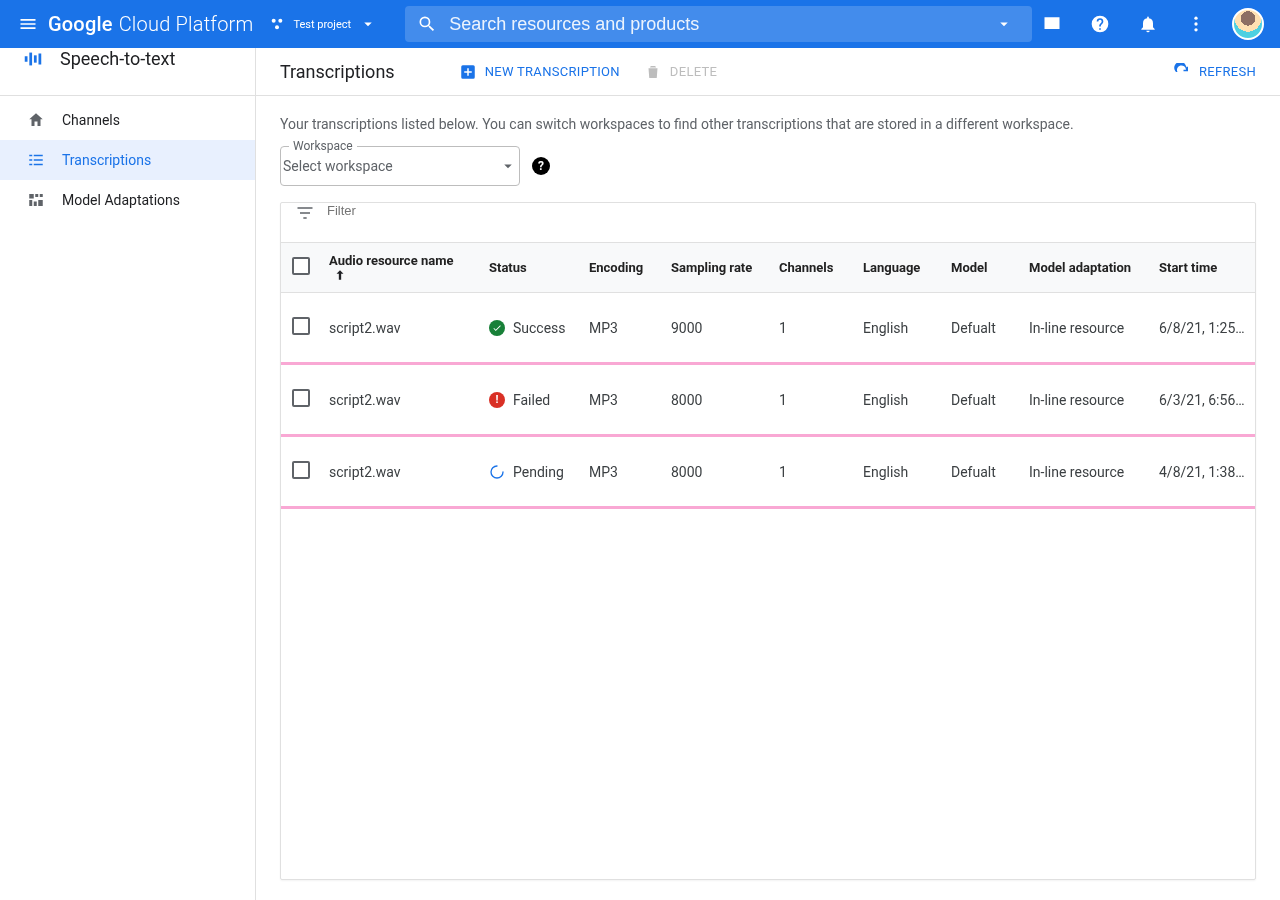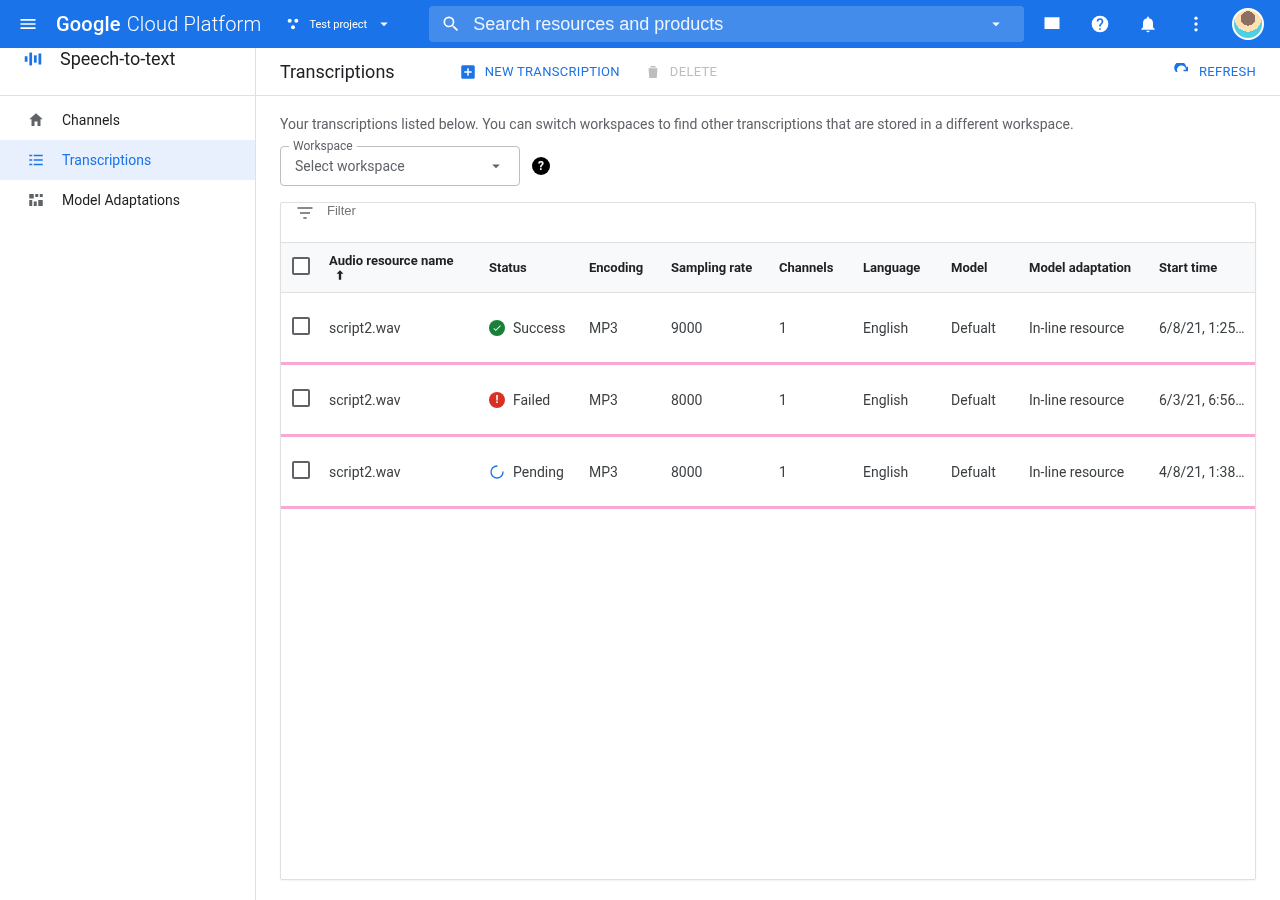--- a/index.html
+++ b/index.html
@@ -13,21 +13,20 @@
     overflow: hidden;
   }
   
   .topbar {
     height: 48px;
     background: #1a73e8;
     color: #fff;
     display: flex;
     align-items: center;
     padding: 0 16px 0 8px;
-    gap: 8px;
   }
   .topbar .menu-btn {
     width: 40px; height: 40px;
     display: flex; align-items: center; justify-content: center;
     cursor: pointer;
   }
   .topbar .logo {
     display: flex; align-items: center; gap: 6px;
     font-size: 20px; letter-spacing: .2px;
     margin-right: 8px;
@@ -125,21 +124,21 @@
 
   .body-pad { padding: 20px 24px; flex:1; display:flex; flex-direction:column; min-height:0;}
   .desc { color:#5f6368; margin-bottom:14px; font-size:14px; }
 
   .ws-row { display:flex; align-items:center; gap:12px; margin-bottom:16px;}
   .ws-select {
     position:relative;
     width:240px; height:40px;
     border:1px solid #bdbdbd; border-radius:4px;
     display:flex; align-items:center; justify-content:space-between;
-    padding:0 14px; cursor:pointer; color:#5f6368;
+    padding:0 2px; cursor:pointer; color:#5f6368;
   }
   .ws-label {
     position:absolute; top:-8px; left:8px; background:#fff;
     padding:0 4px; font-size:12px; color:#5f6368;
   }
   .help-circle {
     width:18px;height:18px;border-radius:50%;background:#000;color:#fff;
     display:flex;align-items:center;justify-content:center;font-size:12px;font-weight:700;
     cursor:pointer;
   }

